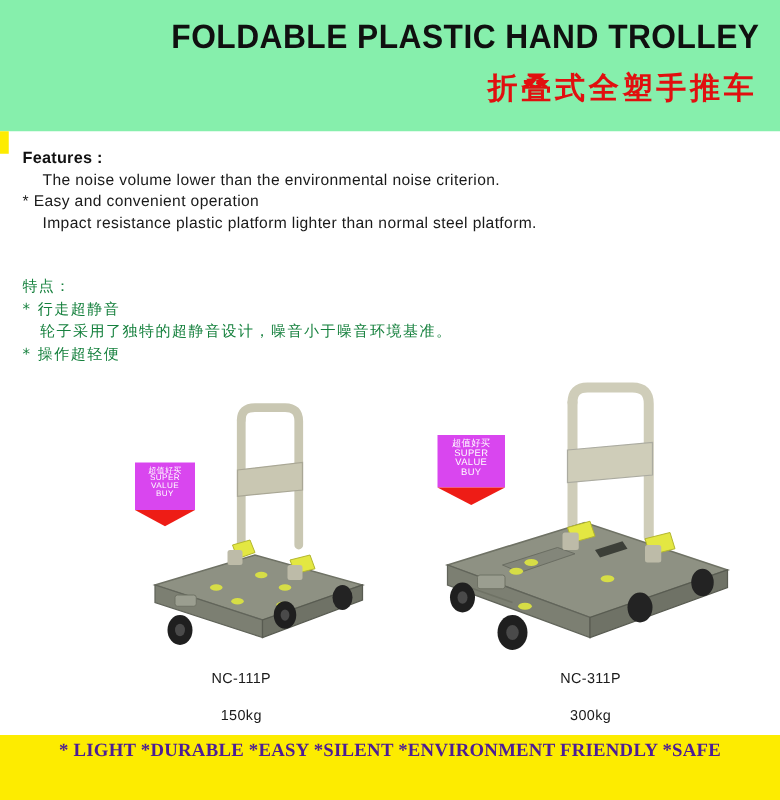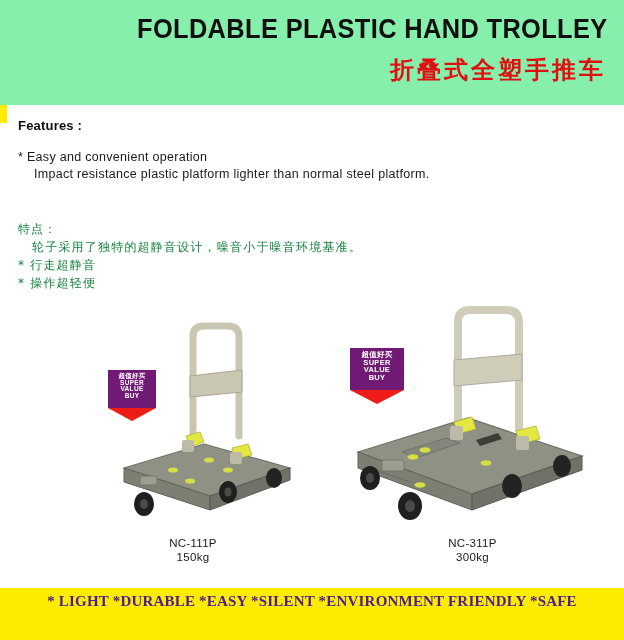--- a/index.html
+++ b/index.html
@@ -70,21 +70,21 @@
   .features {
     position: absolute;
     left: 18px;
     top: 118px;
     width: 520px;
   }
   .features-heading {
     font-size: 13px;
     font-weight: bold;
     color: #111111;
-    margin-bottom: 16px;
+    margin-bottom: 3px;
     letter-spacing: 0.2px;
   }
   .feat-line {
     font-size: 12.5px;
     color: #1a1a1a;
     line-height: 17px;
     letter-spacing: 0.3px;
     white-space: nowrap;
   }
   .feat-line.bullet {
@@ -141,24 +141,24 @@
     width: 100%;
     height: 215px;
   }
   .trolley svg {
     display: block;
   }
 
   
   .badge {
     position: absolute;
-    background: #701a75;
+    background: #d946ef;
     text-align: center;
     color: #ffffff;
-    font-weight: bold;
+    font-weight: normal;
     line-height: 1.02;
     padding-top: 3px;
     box-sizing: border-box;
   }
   .badge::after {
     content: "";
     position: absolute;
     left: 0;
     top: 100%;
     width: 0;
@@ -214,20 +214,21 @@
     top: 218px;
   }
   .caption-right {
     top: 236px;
   }
   .caption .model {
     display: block;
   }
   .caption .cap {
     display: block;
+    margin-top: 16px;
   }
 
   
   .footer {
     position: absolute;
     left: 0;
     top: 588px;
     width: 624px;
     height: 52px;
     background: #fdec00;
@@ -265,28 +266,29 @@
 <div class="page">
 
   <div class="header">
     <div class="header-title">FOLDABLE PLASTIC HAND TROLLEY</div>
     <div class="header-subtitle">折叠式全塑手推车</div>
   </div>
   <div class="left-strip"></div>
 
   <div class="features">
     <div class="features-heading">Features :</div>
+    <div class="feat-line sub">The noise volume lower than the environmental noise criterion.</div>
     <div class="feat-line bullet">* Easy and convenient operation</div>
     <div class="feat-line sub">Impact resistance plastic platform lighter than normal steel platform.</div>
   </div>
 
   <div class="features-cn">
     <div class="cn-heading">特点：</div>
+    <div class="cn-line">* 行走超静音</div>
     <div class="cn-line sub">轮子采用了独特的超静音设计，噪音小于噪音环境基准。</div>
-    <div class="cn-line">* 行走超静音</div>
     <div class="cn-line">* 操作超轻便</div>
   </div>
 
   <div class="product product-left">
 
     <div class="trolley">
       <svg width="230" height="215" viewBox="0 0 230 215" xmlns="http://www.w3.org/2000/svg">
 
         <path d="M115 18 Q115 8 126 8 L150 8 Q161 8 161 19 L161 118" fill="none" stroke="#c9c7b2" stroke-width="7" stroke-linecap="round"></path>
         <path d="M115 18 L115 120" fill="none" stroke="#c9c7b2" stroke-width="7" stroke-linecap="round"></path>

